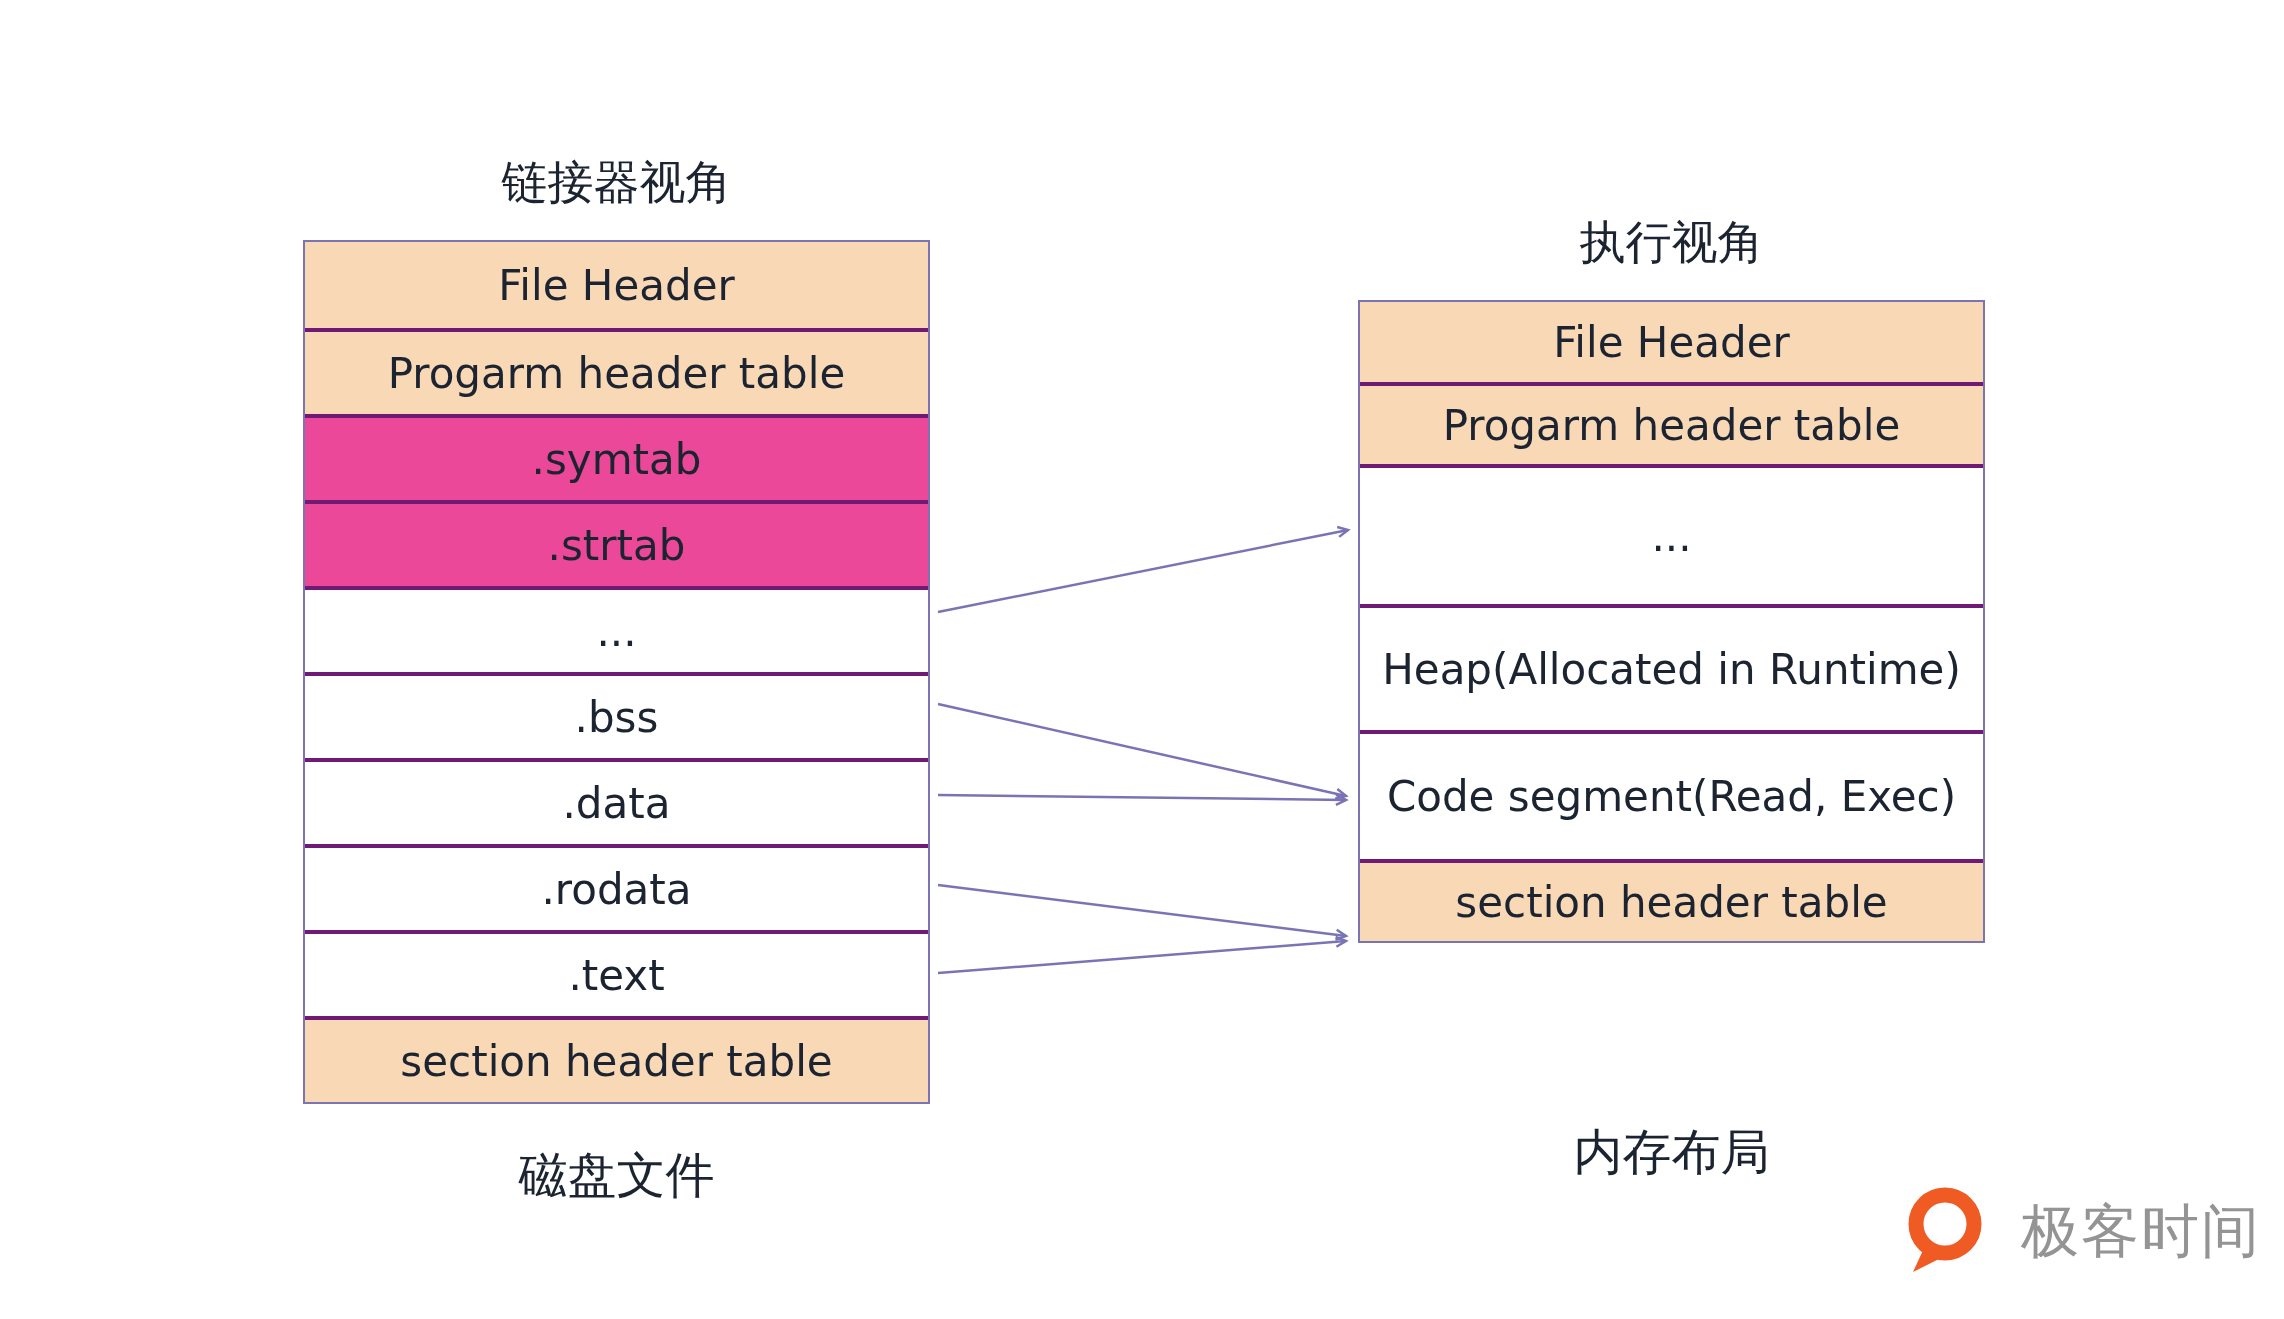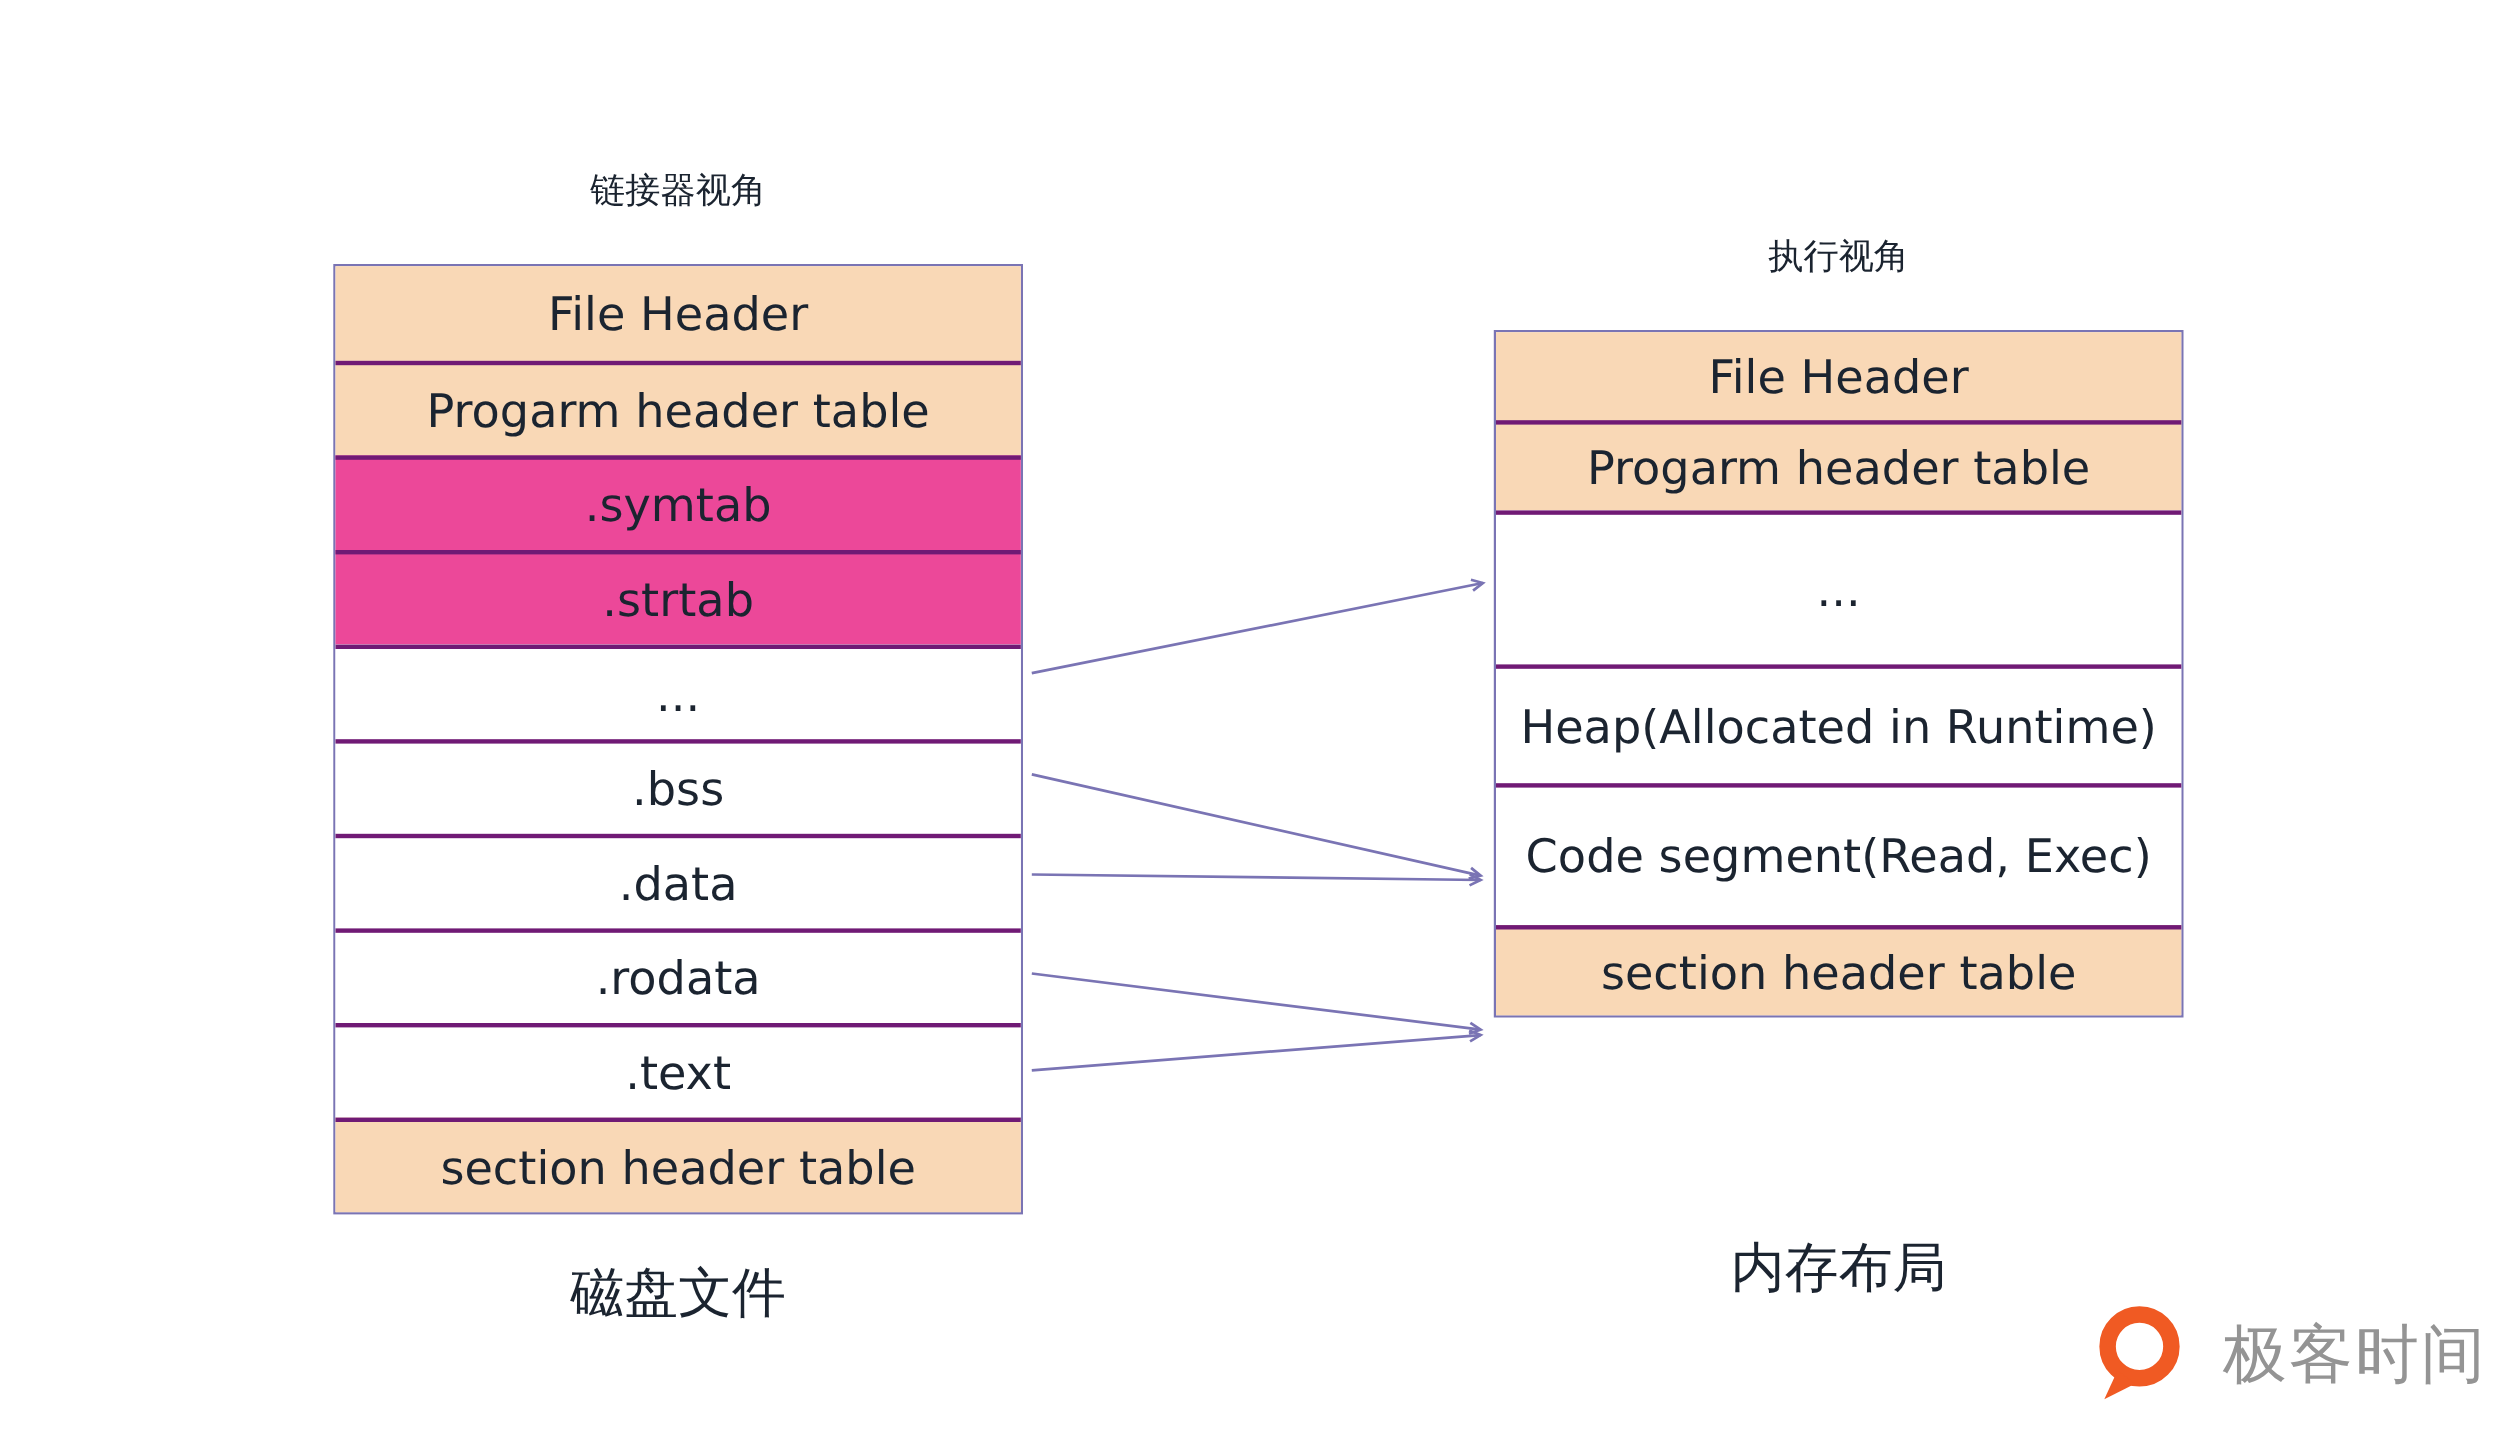--- a/index.html
+++ b/index.html
@@ -7,21 +7,21 @@
     position:relative;
     width:2284px;height:1319px;
     background:#ffffff;
     font-family:"DejaVu Sans","Liberation Sans",sans-serif;
     color:#1b2430;
     overflow:hidden;
   }
   .diagram-title{
     position:absolute;
     text-align:center;
-    font-size:32px;
+    font-size:46px;
     color:#1b2430;
   }
   .diagram-caption{
     position:absolute;
     text-align:center;
     font-size:49px;
     color:#1b2430;
   }
   .table{
     position:absolute;
@@ -105,21 +105,21 @@
   <div class="table right-table" style="left:1358px;top:300px;width:627px;">
     <div class="row orange" style="height:80px;">
       <span>File Header</span>
     </div>
     <div class="row orange" style="height:82px;">
       <span>Progarm header table</span>
     </div>
     <div class="row white" style="height:140px;">
       <span>...</span>
     </div>
-    <div class="row white" style="height:108px;">
+    <div class="row white" style="height:126px;">
       <span>Heap(Allocated in Runtime)</span>
     </div>
     <div class="row white" style="height:129px;">
       <span>Code segment(Read, Exec)</span>
     </div>
     <div class="row orange" style="height:82px;">
       <span>section header table</span>
     </div>
   </div>
 

